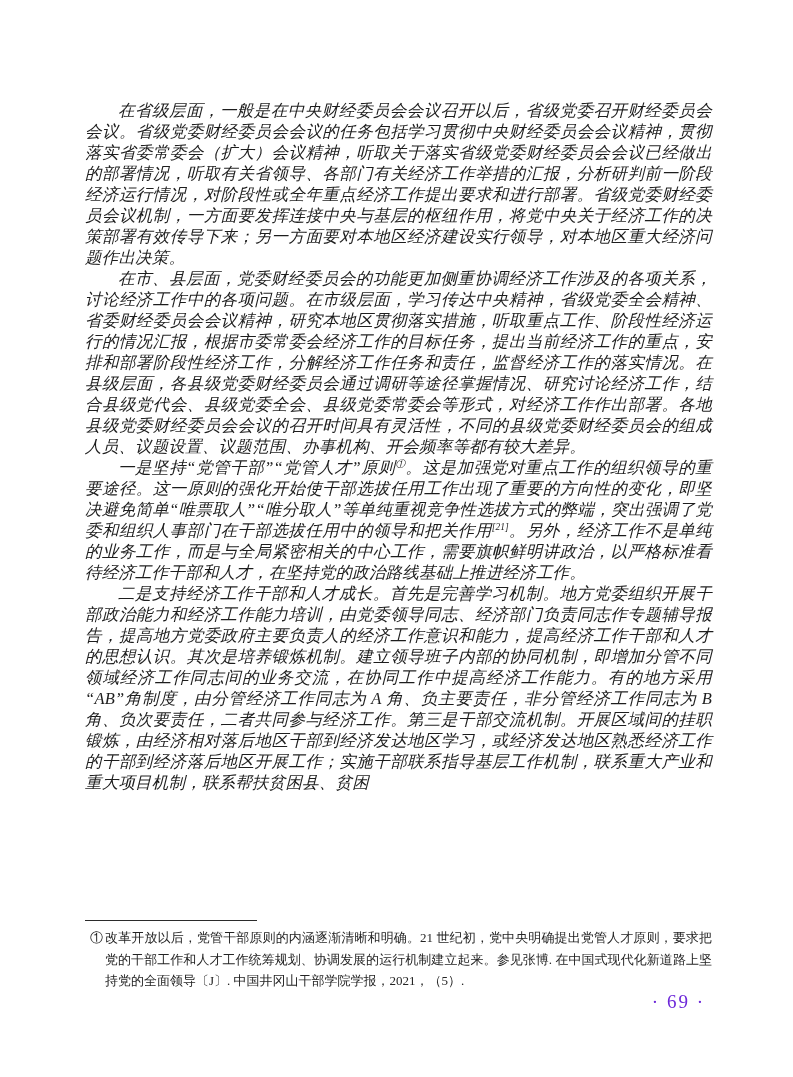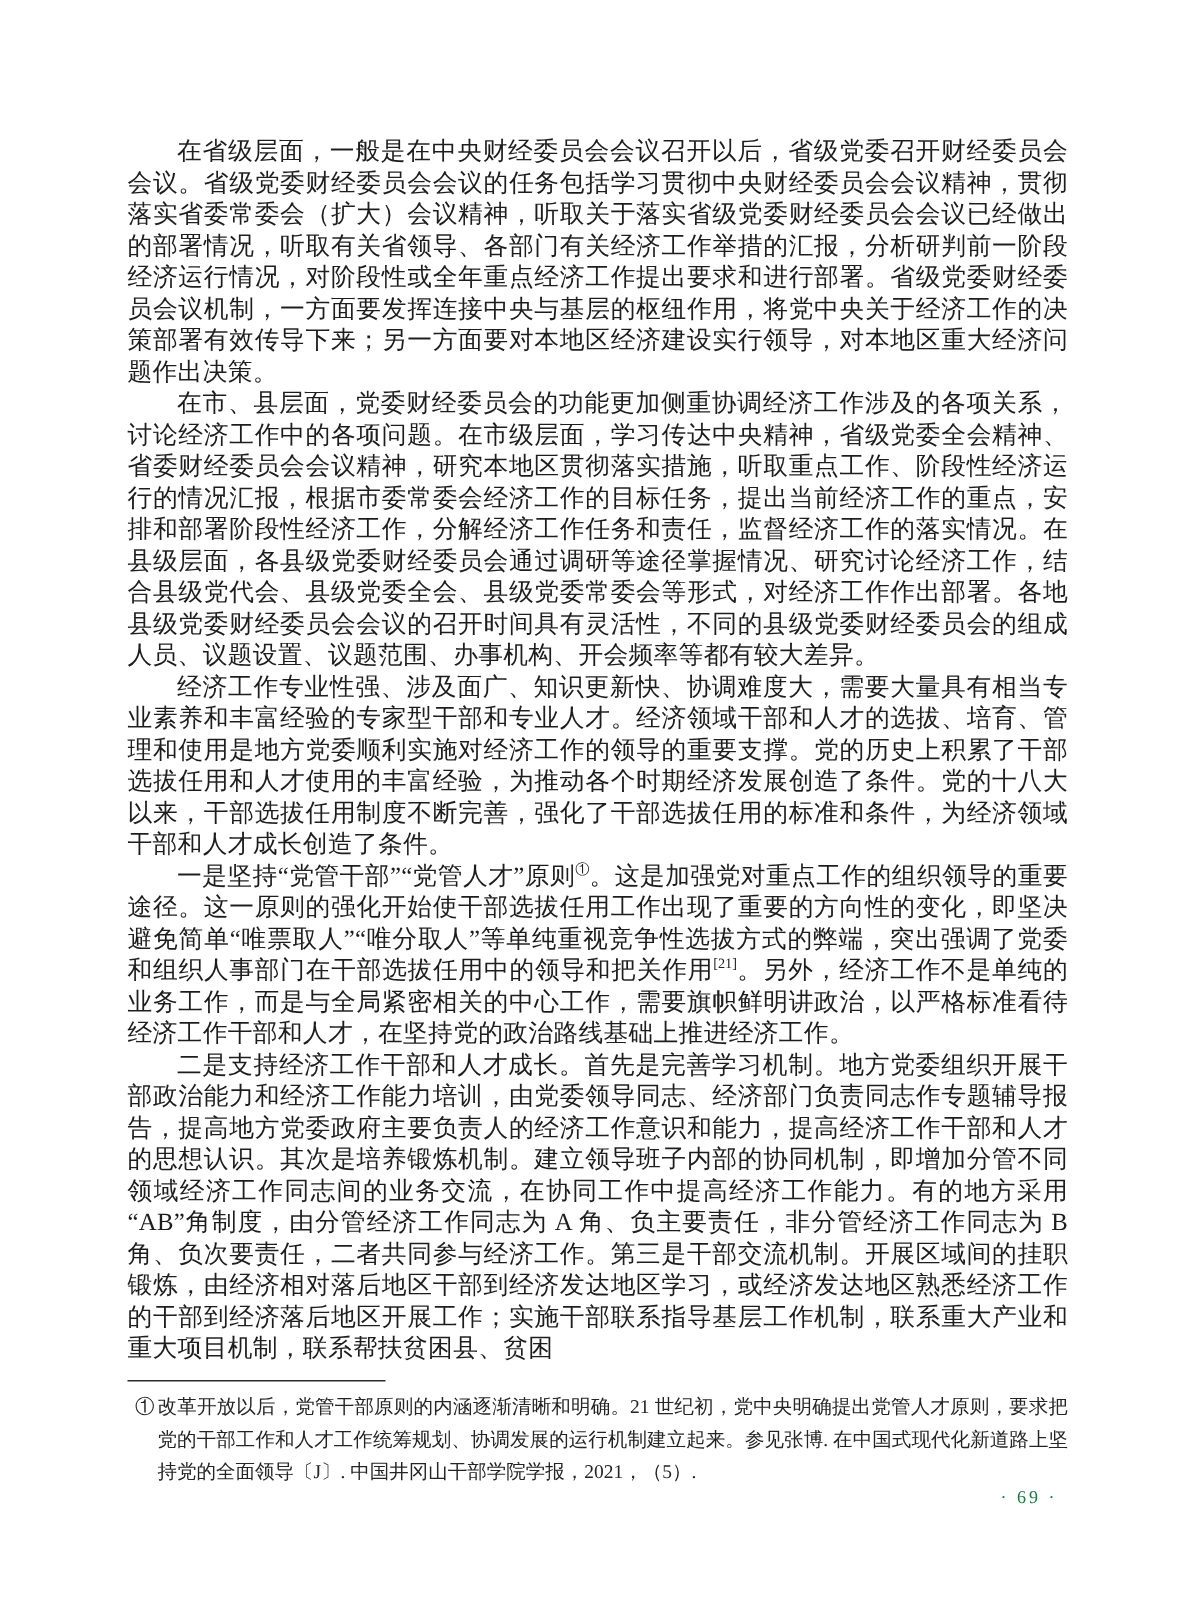--- a/index.html
+++ b/index.html
@@ -12,22 +12,23 @@
     width: 793px;
     height: 1077px;
     background: #ffffff;
     overflow: hidden;
     font-family: "Liberation Serif", "DejaVu Serif", serif;
     color: #1d1d1d;
   }
   .body-text {
     position: absolute;
     left: 85px;
-    top: 90px;
+    top: 100px;
     width: 627px;
+    font-style: italic;
   }
   .body-text p {
     margin: 0;
     font-size: 16.5px;
     line-height: 21px;
     text-align: justify;
     text-indent: 2em;
     letter-spacing: 0.2px;
   }
   .body-text p.heading {
@@ -64,34 +65,33 @@
   }
   .footnote .fn-text {
     flex: 1 1 auto;
     text-align: justify;
     font-family: Liberation Serif, serif;
   }
   .page-number {
     position: absolute;
     top: 991px;
     right: 88px;
-    font-size: 12px;
+    font-size: 19px;
     letter-spacing: 2px;
-    color: #15803d;
+    color: #6d28d9;
   }
 </style>
 </head>
 <body>
 
 <div class="page">
 
   <div class="body-text" id="body-text">
       <p class="body">在省级层面，一般是在中央财经委员会会议召开以后，省级党委召开财经委员会会议。省级党委财经委员会会议的任务包括学习贯彻中央财经委员会会议精神，贯彻落实省委常委会（扩大）会议精神，听取关于落实省级党委财经委员会会议已经做出的部署情况，听取有关省领导、各部门有关经济工作举措的汇报，分析研判前一阶段经济运行情况，对阶段性或全年重点经济工作提出要求和进行部署。省级党委财经委员会议机制，一方面要发挥连接中央与基层的枢纽作用，将党中央关于经济工作的决策部署有效传导下来；另一方面要对本地区经济建设实行领导，对本地区重大经济问题作出决策。</p>
       <p class="body">在市、县层面，党委财经委员会的功能更加侧重协调经济工作涉及的各项关系，讨论经济工作中的各项问题。在市级层面，学习传达中央精神，省级党委全会精神、省委财经委员会会议精神，研究本地区贯彻落实措施，听取重点工作、阶段性经济运行的情况汇报，根据市委常委会经济工作的目标任务，提出当前经济工作的重点，安排和部署阶段性经济工作，分解经济工作任务和责任，监督经济工作的落实情况。在县级层面，各县级党委财经委员会通过调研等途径掌握情况、研究讨论经济工作，结合县级党代会、县级党委全会、县级党委常委会等形式，对经济工作作出部署。各地县级党委财经委员会会议的召开时间具有灵活性，不同的县级党委财经委员会的组成人员、议题设置、议题范围、办事机构、开会频率等都有较大差异。</p>
-      <p class="body">经济工作专业性强、涉及面广、知识更新快、协调难度大，需要大量具有相当专业素养和丰富经验的专家型干部和专业人才。经济领域干部和人才的选拔、培育、管理和使用是地方党委顺利实施对经济工作的领导的重要支撑。党的历史上积累了干部选拔任用和人才使用的丰富经验，为推动各个时期经济发展创造了条件。党的十八大以来，干部选拔任用制度不断完善，强化了干部选拔任用的标准和条件，为经济领域干部和人才成长创造了条件。</p>
       <p class="body">一是坚持“党管干部”“党管人才”原则<sup>①</sup>。这是加强党对重点工作的组织领导的重要途径。这一原则的强化开始使干部选拔任用工作出现了重要的方向性的变化，即坚决避免简单“唯票取人”“唯分取人”等单纯重视竞争性选拔方式的弊端，突出强调了党委和组织人事部门在干部选拔任用中的领导和把关作用<sup>[21]</sup>。另外，经济工作不是单纯的业务工作，而是与全局紧密相关的中心工作，需要旗帜鲜明讲政治，以严格标准看待经济工作干部和人才，在坚持党的政治路线基础上推进经济工作。</p>
       <p class="body">二是支持经济工作干部和人才成长。首先是完善学习机制。地方党委组织开展干部政治能力和经济工作能力培训，由党委领导同志、经济部门负责同志作专题辅导报告，提高地方党委政府主要负责人的经济工作意识和能力，提高经济工作干部和人才的思想认识。其次是培养锻炼机制。建立领导班子内部的协同机制，即增加分管不同领域经济工作同志间的业务交流，在协同工作中提高经济工作能力。有的地方采用“AB”角制度，由分管经济工作同志为 A 角、负主要责任，非分管经济工作同志为 B 角、负次要责任，二者共同参与经济工作。第三是干部交流机制。开展区域间的挂职锻炼，由经济相对落后地区干部到经济发达地区学习，或经济发达地区熟悉经济工作的干部到经济落后地区开展工作；实施干部联系指导基层工作机制，联系重大产业和重大项目机制，联系帮扶贫困县、贫困</p>
     </div>
 
   <div class="footnote-rule"></div>
 
   <div class="footnote">
     <span class="marker">①</span>
     <span class="fn-text">改革开放以后，党管干部原则的内涵逐渐清晰和明确。21 世纪初，党中央明确提出党管人才原则，要求把党的干部工作和人才工作统筹规划、协调发展的运行机制建立起来。参见张博. 在中国式现代化新道路上坚持党的全面领导〔J〕. 中国井冈山干部学院学报，2021，（5）.</span>
   </div>

